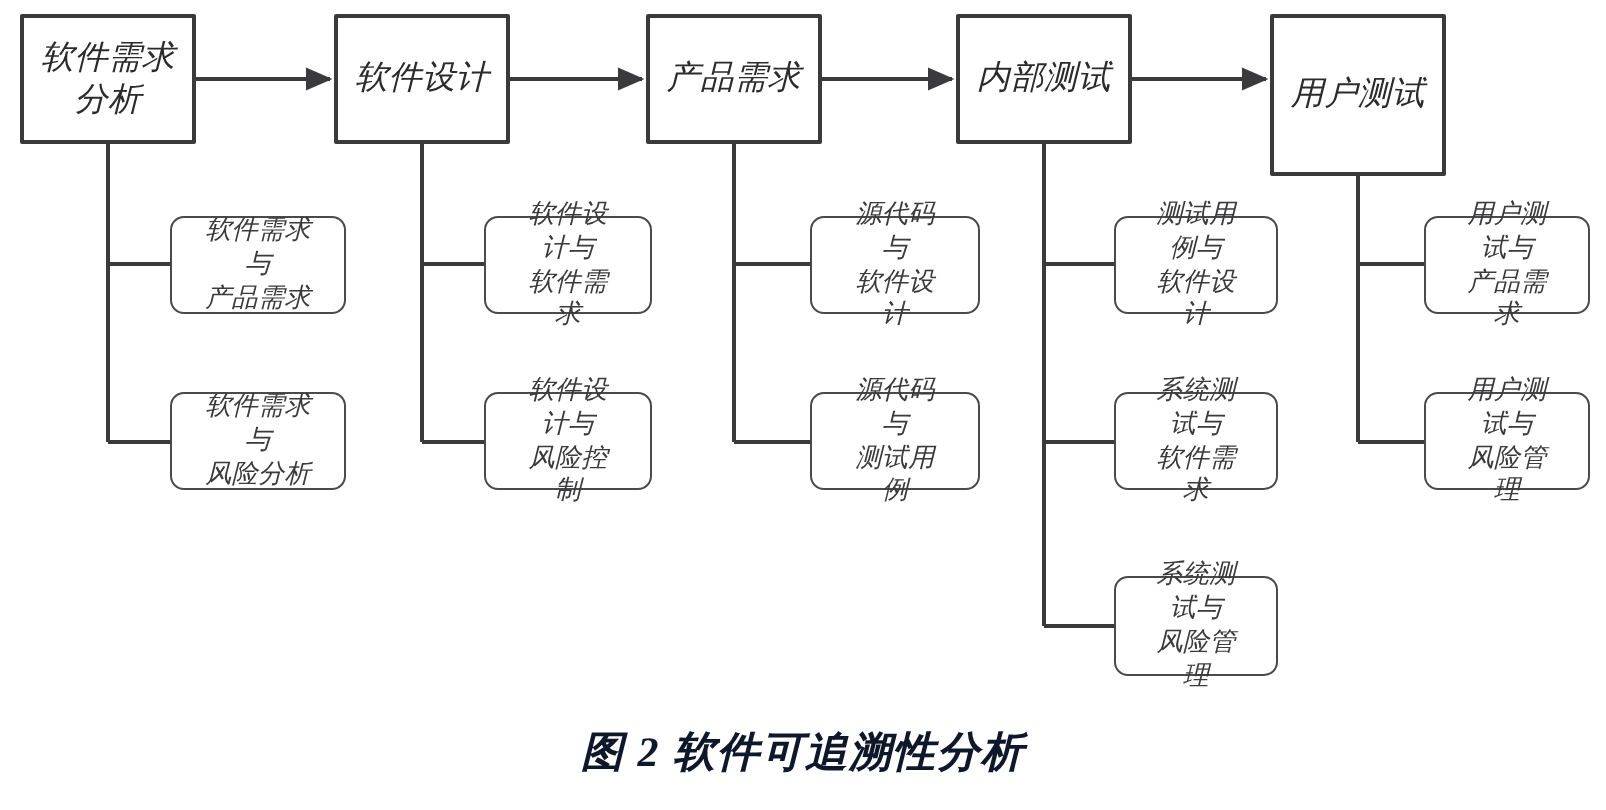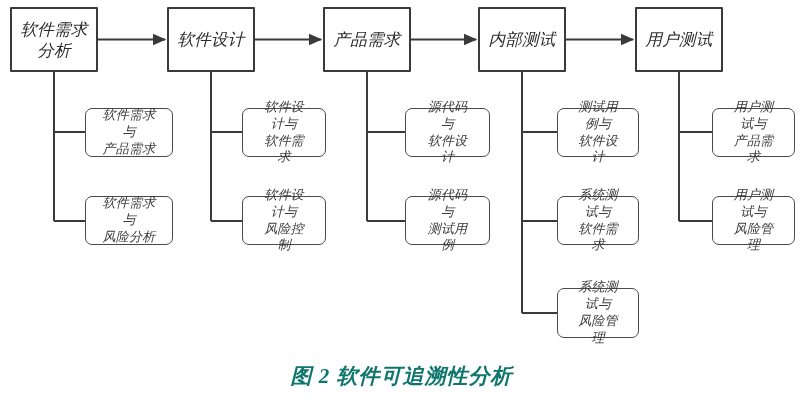--- a/index.html
+++ b/index.html
@@ -83,21 +83,21 @@
   #figure-caption {
     position: absolute;
     left: 0;
     top: 362px;
     width: 803px;
     text-align: center;
     font-family: "Liberation Serif", "DejaVu Serif", serif;
     font-weight: bold;
     font-size: 21px;
     letter-spacing: 1px;
-    color: #0f766e;
+    color: #0f172a;
   }
 </style>
 </head>
 <body>
 
 <div id="diagram-canvas">
 
   <svg class="connectors" viewBox="0 0 803 405" width="803" height="405" xmlns="http://www.w3.org/2000/svg">
     <defs>
       <marker id="arrowhead" markerWidth="7" markerHeight="7" refX="6" refY="3.2" orient="auto" markerUnits="strokeWidth">
@@ -139,21 +139,21 @@
       </div>
       <div class="stage-box" style="left: 167px; top: 7px; width: 88px; height: 65px;">
         <span class="stage-label">软件设计</span>
       </div>
       <div class="stage-box" style="left: 323px; top: 7px; width: 88px; height: 65px;">
         <span class="stage-label">产品需求</span>
       </div>
       <div class="stage-box" style="left: 478px; top: 7px; width: 88px; height: 65px;">
         <span class="stage-label">内部测试</span>
       </div>
-      <div class="stage-box" style="left: 635px; top: 7px; width: 88px; height: 65px;">
+      <div class="stage-box" style="left: 635px; top: 7px; width: 88px; height: 81px;">
         <span class="stage-label">用户测试</span>
       </div>
     </div>
 
   <div id="trace-layer">
       <div class="trace-box" style="left: 85px; top: 108px; width: 88px; height: 49px;">
         <span class="trace-label">软件需求与
 产品需求</span>
       </div>
       <div class="trace-box" style="left: 85px; top: 196px; width: 88px; height: 49px;">

